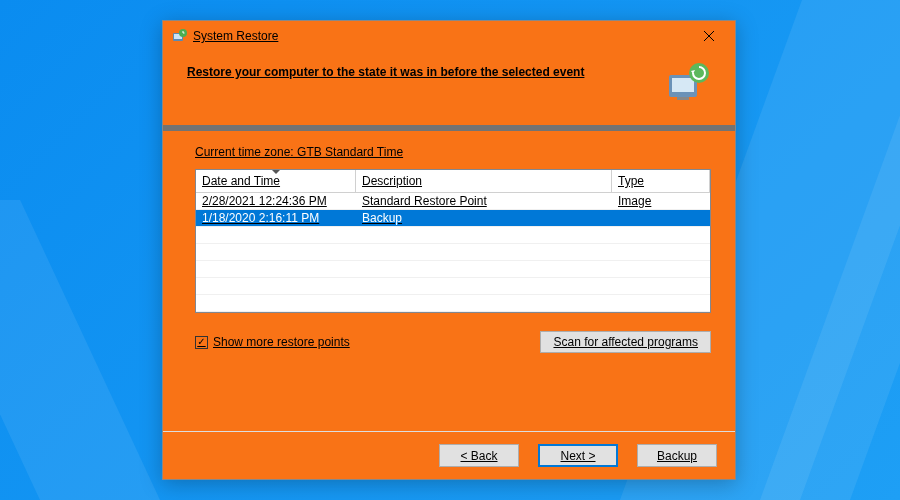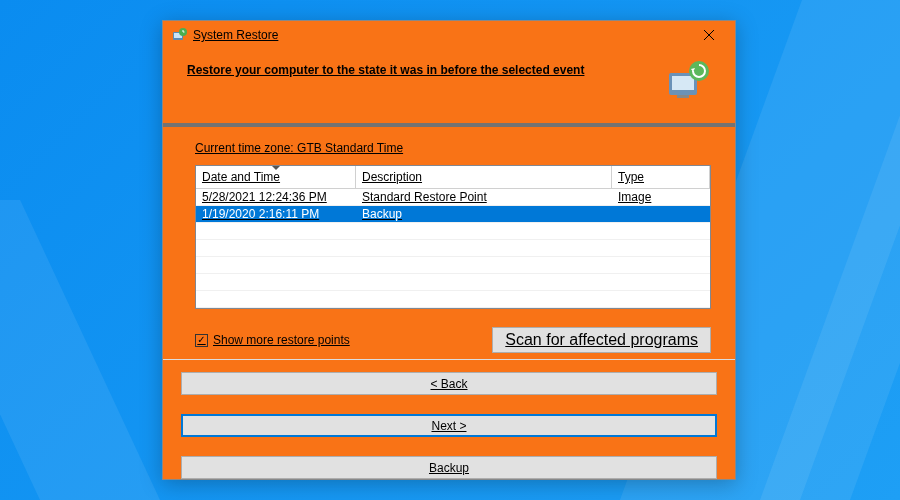--- a/index.html
+++ b/index.html
@@ -38,21 +38,21 @@
     }
     .titlebar-title { font-size: 12px; flex: 1; }
     .close-btn {
       width: 40px; height: 28px;
       display: flex; align-items: center; justify-content: center;
       cursor: pointer;
     }
     .header-section {
       padding: 8px 24px 18px 24px;
       display: flex; align-items: flex-start;
-      border-bottom: 4px solid #737373;
+      border-bottom: 6px solid #737373;
     }
     .header-text {
       font-weight: bold;
       font-size: 12px;
       flex: 1;
       padding-top: 6px;
     }
     .header-icon {
       width: 48px; height: 48px;
       display: flex; align-items: center; justify-content: center;
@@ -121,27 +121,27 @@
       display: flex; align-items: center; justify-content: center;
       font-size: 10px; line-height: 1;
     }
     .spacer { flex: 1; }
     .scan-btn {
       padding: 3px 12px;
       min-width: 150px;
       background: #e1e1e1;
       border: 1px solid #adadad;
       cursor: pointer;
-      font-size: 16px;
+      font-size: 12px;
       text-align: center;
     }
     .footer {
       border-top: 1px solid #ddd;
       padding: 12px 18px;
-      display: flex; justify-content: flex-end; gap: 19px; flex-direction: column;
+      display: flex; justify-content: flex-end; gap: 19px;
     }
     .wiz-btn {
       min-width: 80px; height: 23px;
       background: #e1e1e1;
       border: 1px solid #adadad;
       cursor: pointer;
       font-size: 12px;
       padding: 0 10px;
     }
     .wiz-btn.default {
@@ -199,26 +199,26 @@
         </div>
         <div class="col col-desc">
           <span>Description</span>
         </div>
         <div class="col col-type">
           <span>Type</span>
         </div>
       </div>
       <div class="table-body">
         <div class="table-row">
-          <div class="cell col-date">5/28/2021 12:24:36 PM</div>
+          <div class="cell col-date">2/28/2021 12:24:36 PM</div>
           <div class="cell col-desc">Standard Restore Point</div>
           <div class="cell col-type">Image</div>
         </div>
         <div class="table-row selected">
-          <div class="cell col-date">1/19/2020 2:16:11 PM</div>
+          <div class="cell col-date">1/18/2020 2:16:11 PM</div>
           <div class="cell col-type">Backup</div>
         </div>
         <div class="table-row empty"></div>
         <div class="table-row empty"></div>
         <div class="table-row empty"></div>
         <div class="table-row empty"></div>
         <div class="table-row empty"></div>
         <div class="table-row empty"></div>
         <div class="table-row empty"></div>
       </div>

